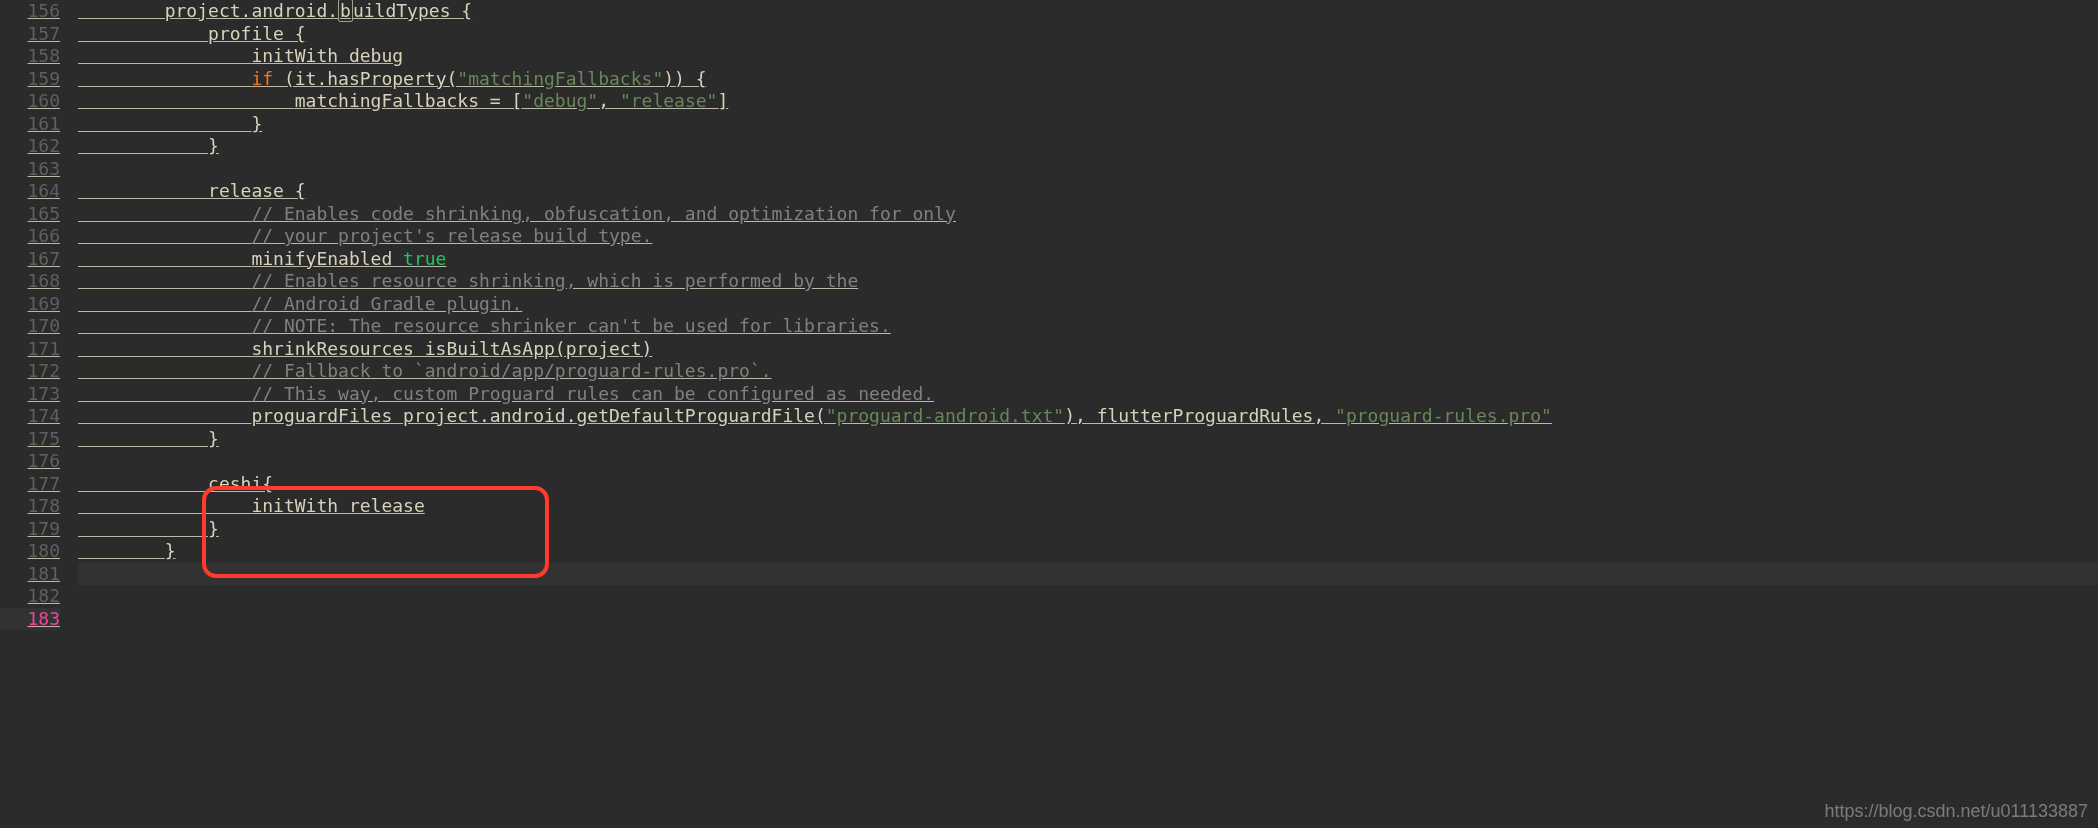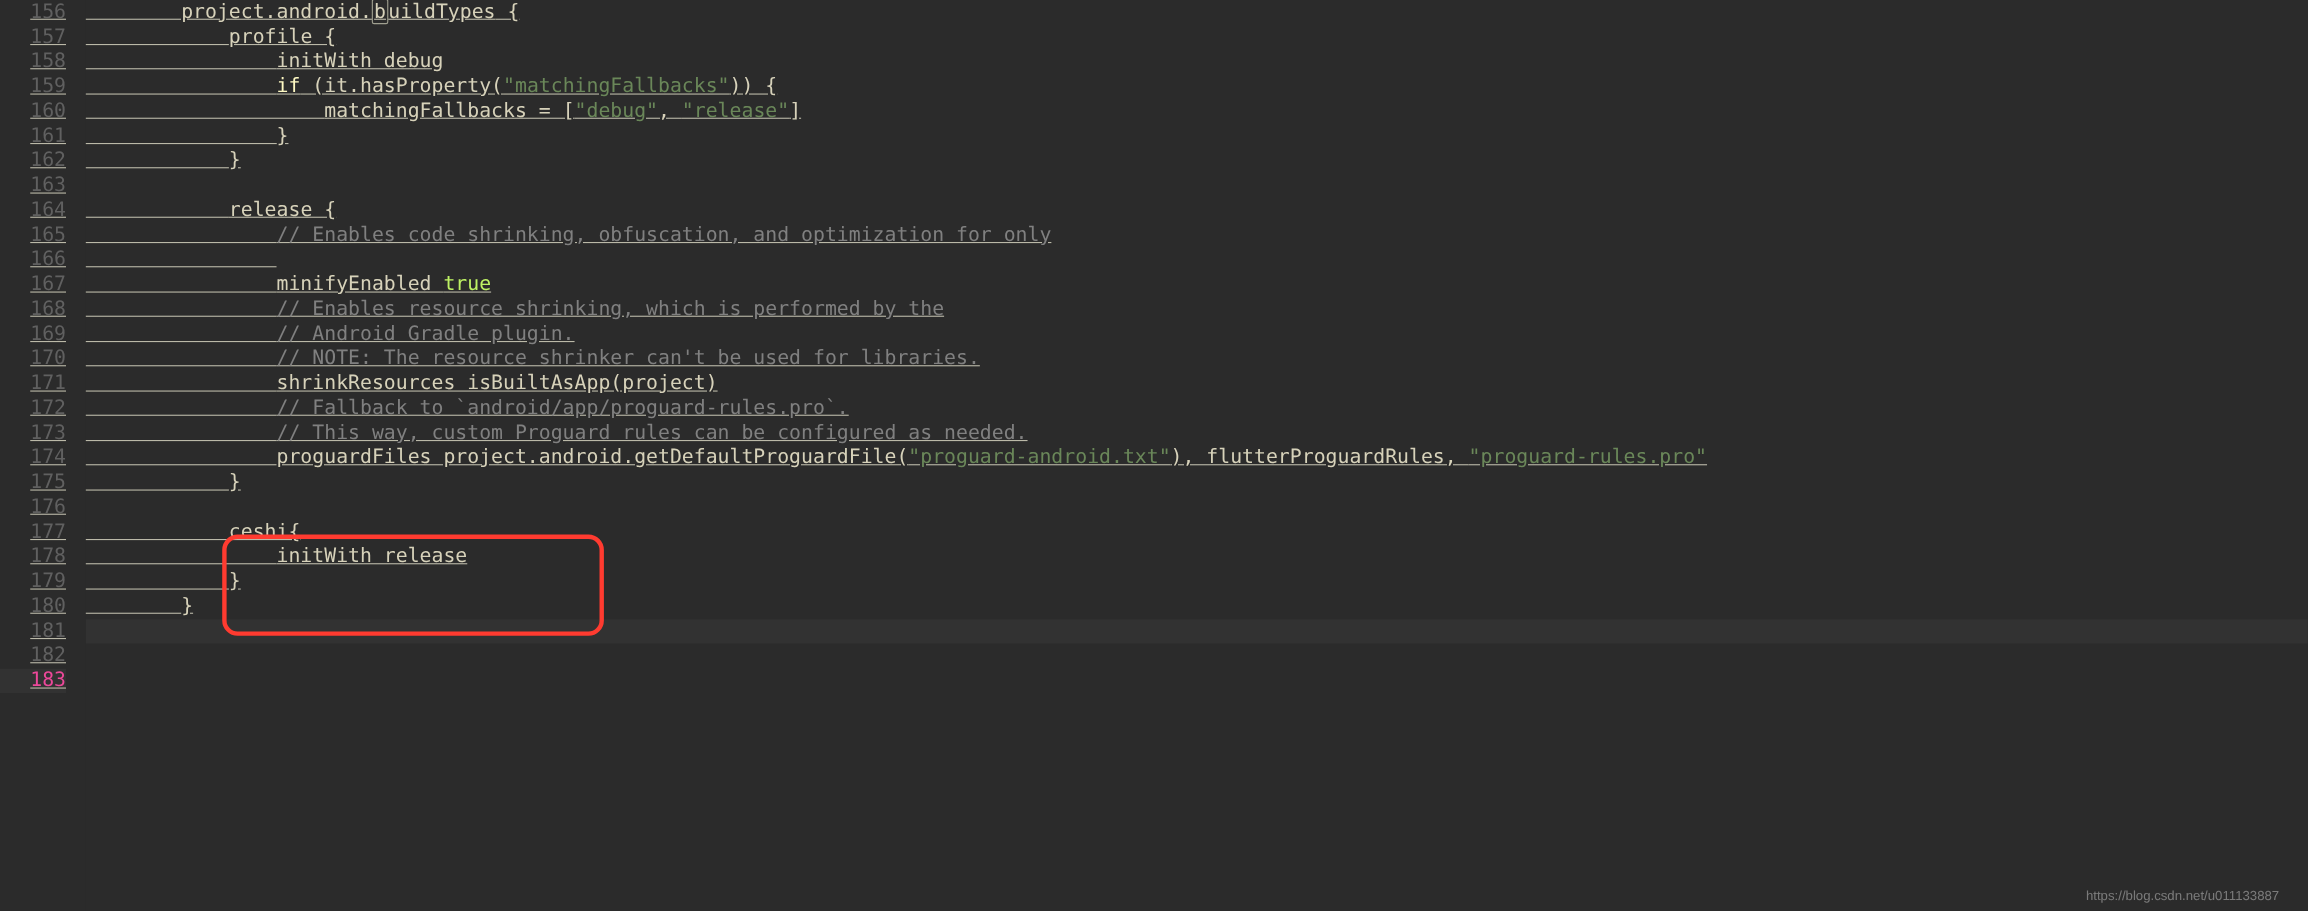--- a/index.html
+++ b/index.html
@@ -26,43 +26,43 @@
   }
   .gutter .ln { height: 22.5px; }
   .gutter .ln.current { background: #323232; color: #ec4899; }
   .code {
     flex: 1;
     position: relative;
     padding-left: 0;
   }
   .line { height: 22.5px; white-space: pre; position: relative; }
   .line.current { background: #323232; }
-  .kw { color: #fef9c3; }   
+  .kw { color: #f97316; }   
   .id { color: #d7d2ba; }   
   .str { color: #6a8759; }  
   .cm { color: #808080; }   
-  .lit { color: #bef264; text-align: center; }
+  .lit { color: #22c55e; text-align: center; }
   .box-highlight {
     border: 1px solid #a0a090;
     border-radius: 2px;
     padding: 0 1px;
   }
   .red-box {
     position: absolute;
     border: 4px solid #ff3b30;
     border-radius: 14px;
     pointer-events: none;
     z-index: 5;
   }
   .watermark {
     position: absolute;
-    right: 26px;
+    right: 10px;
     bottom: 6px;
     color: rgba(220,220,220,0.45);
-    font-size: 12px;
+    font-size: 18px;
     font-family: sans-serif;
     z-index: 10;
   }
 </style>
 </head>
 <body>
 
 <div class="editor">
   <div class="gutter">
       <div class="ln">156</div>
@@ -111,21 +111,21 @@
     <div class="line"><span>                </span><span class="id">}</span></div>
 
     <div class="line"><span>            </span><span class="id">}</span></div>
 
     <div class="line"><span></span></div>
 
     <div class="line"><span>            </span><span class="id">release {</span></div>
 
     <div class="line"><span>                </span><span class="cm">// Enables code shrinking, obfuscation, and optimization for only</span></div>
 
-    <div class="line"><span>                </span></div>
+    <div class="line"><span>                </span><span class="cm">// your project's release build type.</span></div>
 
     <div class="line"><span>                </span><span class="id">minifyEnabled </span><span class="lit">true</span></div>
 
     <div class="line"><span>                </span><span class="cm">// Enables resource shrinking, which is performed by the</span></div>
 
     <div class="line"><span>                </span><span class="cm">// Android Gradle plugin.</span></div>
 
     <div class="line"><span>                </span><span class="cm">// NOTE: The resource shrinker can't be used for libraries.</span></div>
 
     <div class="line"><span>                </span><span class="id">shrinkResources isBuiltAsApp(project)</span></div>

